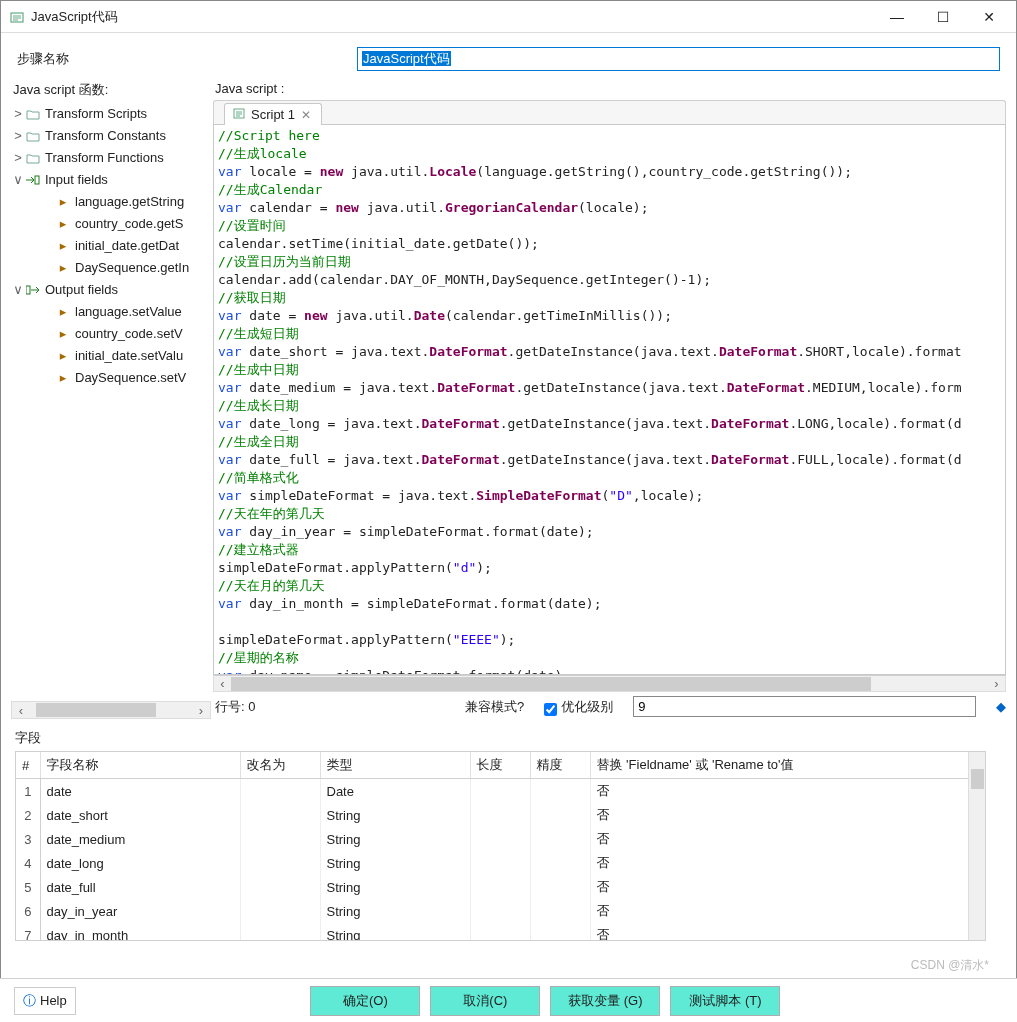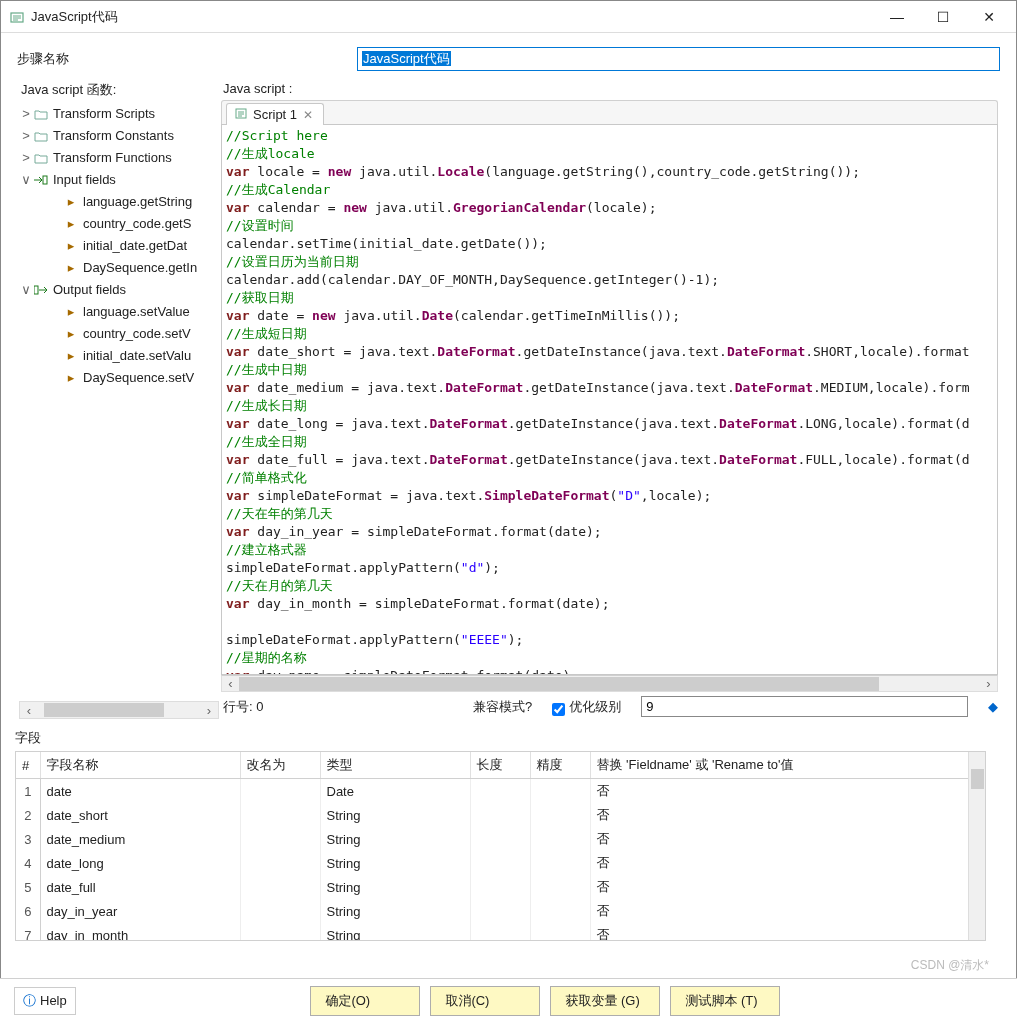--- a/index.html
+++ b/index.html
@@ -5,63 +5,63 @@
 *{box-sizing:border-box;margin:0;padding:0}
 body{font-family:"Microsoft YaHei","Segoe UI",sans-serif;font-size:13px;color:#222;background:#fff;width:1017px;height:1022px;overflow:hidden;border:1px solid #888}
 .titlebar{height:32px;display:flex;align-items:center;padding:0 4px 0 8px;border-bottom:1px solid #ddd}
 .titlebar .icon{width:16px;height:16px;margin-right:6px}
 .titlebar .title{flex:1}
 .winbtns{display:flex}
 .winbtn{width:46px;height:30px;display:flex;align-items:center;justify-content:center;font-size:14px}
 .topform{display:flex;align-items:center;padding:14px 16px 8px 16px}
 .topform label{width:340px;text-align:left;padding-right:6px}
 .topform .selval{background:#0078d7;color:#fff;padding:0 1px}
-.mid{display:flex;padding:0 18px;height:640px}
+.mid{display:flex;padding:0 10px;height:640px}
 .leftcol{width:200px;display:flex;flex-direction:column;overflow:hidden}
 .colhdr{font-size:13px;padding:2px 0 4px 2px}
 .tree{flex:1;overflow:hidden;font-size:13px;line-height:22px;border:0px solid #ccc}
 .tree ul{list-style:none;padding-left:0}
 .tree li{white-space:nowrap;display:flex;align-items:center}
 .tree .tw{display:inline-block;width:14px;text-align:center;color:#666;cursor:pointer}
 .tree .ico{width:16px;height:14px;margin-right:4px;display:inline-flex;align-items:center;justify-content:center}
 .tree .child2{padding-left:44px}
 .folder svg{display:block}
 .inico{color:#1c7a1c}
 .outico{color:#1c7a1c}
 .fn{color:#a66a00}
 .hscroll{height:18px;background:#f0f0f0;border:1px solid #ddd;margin-top:2px;display:flex;align-items:center}
 .hscroll .arr{width:18px;text-align:center;color:#666}
 .hscroll .track{flex:1;position:relative;height:14px}
 .hscroll .thumb{position:absolute;left:6px;width:120px;height:14px;background:#cdcdcd}
 .rightcol{flex:1;display:flex;flex-direction:column;margin-left:2px;min-width:0}
 .tabbar{height:24px;border-bottom:1px solid #d0d0d0;display:flex;align-items:end;background:#f6f6f6;border:1px solid #d0d0d0;border-bottom:none;border-radius:3px 3px 0 0}
-.tab{display:flex;align-items:center;gap:6px;padding:3px 10px 3px 8px;background:#fff;border:1px solid #c8c8c8;border-bottom:none;border-radius:3px 3px 0 0;margin-left:4px;position:relative;top:1px;font-size:13px}
+.tab{display:flex;align-items:center;gap:6px;padding:3px 10px 3px 8px;background:#fff;border:1px solid #c8c8c8;border-bottom:none;border-radius:3px 3px 0 0;margin-left:10px;position:relative;top:1px;font-size:13px}
 .tab .x{color:#888;font-size:12px}
 .editor{border:1px solid #c8c8c8;flex:1;overflow:auto;font-family:Consolas,monospace;font-size:13px;line-height:18px;padding:2px 4px;white-space:pre;background:#fff;min-height:0}
 .c{color:#008000}
-.kw{color:#7f1d1d;font-weight:bold}
+.kw{color:#1d4ed8;font-weight:normal}
 .kw2{color:#7f0055;font-weight:bold}
 .cls{color:#7f0055;font-weight:bold}
 .str{color:#2a00ff}
 .statusrow{display:flex;align-items:center;padding:4px 0 2px 2px;gap:20px}
 .statusrow .l1{width:230px}
 .statusrow input[type=text]{flex:1;border:1px solid #888;padding:2px 4px;font-size:13px}
 .chk{display:flex;align-items:flex-end;gap:4px}
 .section{padding:6px 30px 0 14px}
 .tbl{border:1px solid #d0d0d0;height:190px;overflow:hidden;position:relative}
 .tbl table{width:100%;border-collapse:collapse;font-size:13px}
 .tbl th{text-align:left;font-weight:normal;padding:4px 6px;border-right:1px solid #e0e0e0;border-bottom:1px solid #d0d0d0;background:#fff}
 .tbl td{padding:3px 6px;border-right:1px solid #eee}
 .tbl td.rn{text-align:center;color:#555;border-right:1px solid #d0d0d0;width:22px}
 .vsb{position:absolute;right:0;top:0;width:17px;height:100%;background:#f0f0f0;border-left:1px solid #ddd}
 .vsb .tmb{position:absolute;top:17px;left:2px;width:13px;height:20px;background:#cdcdcd}
 .footer{position:absolute;bottom:0;left:0;right:0;height:44px;border-top:1px solid #d0d0d0;display:flex;align-items:center;padding:0 14px;gap:12px;background:#fff}
 .footer .help{display:flex;align-items:center;gap:4px;padding:4px 8px;border:1px solid #ccc}
 .footer .spacer{flex:1}
-.btn{min-width:110px;padding:5px 14px;border:1px solid #adadad;background:#fef9c3;text-align:left}
+.btn{min-width:110px;padding:5px 14px;border:1px solid #adadad;background:#5eead4;text-align:center}
 .watermark{position:absolute;right:28px;bottom:48px;color:#bbb;font-size:12px}
 .ehscroll{height:17px;background:#f0f0f0;border:1px solid #ddd;border-top:1px solid #d0d0d0;display:flex;align-items:center}
 .ehscroll .arr{width:17px;text-align:center;color:#666}
 .ehscroll .trk{flex:1;position:relative;height:14px}
 .ehscroll .tmb2{position:absolute;left:0;width:640px;height:14px;background:#cdcdcd}
 </style>
 </head>
 <body>
 
 <div class="titlebar">

